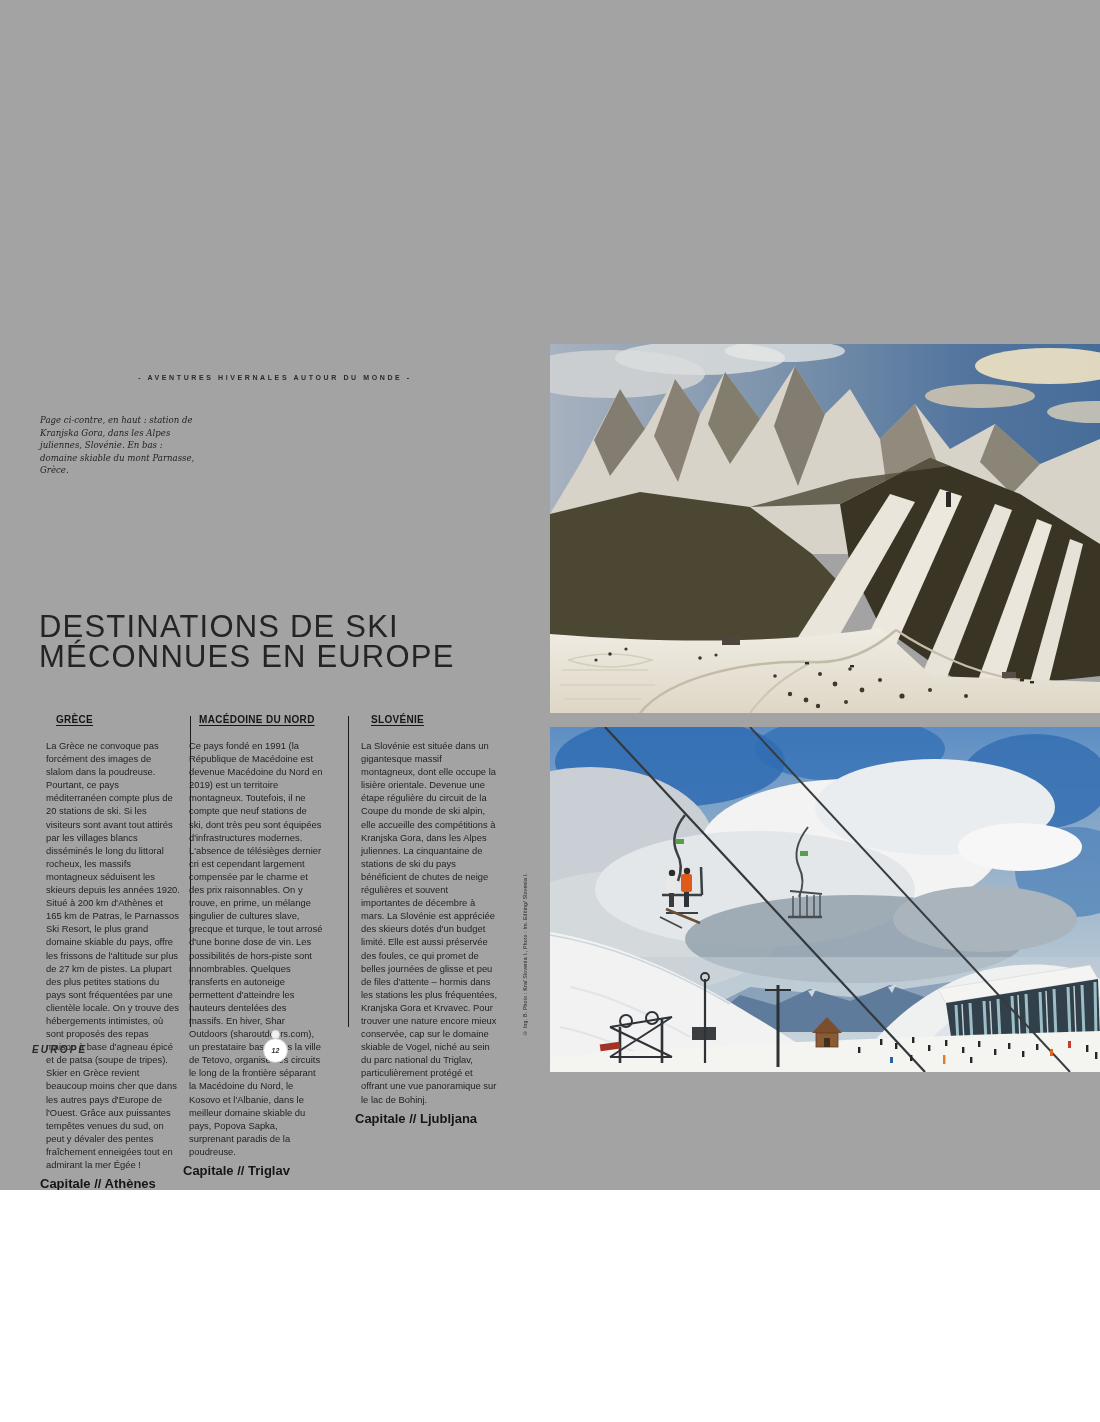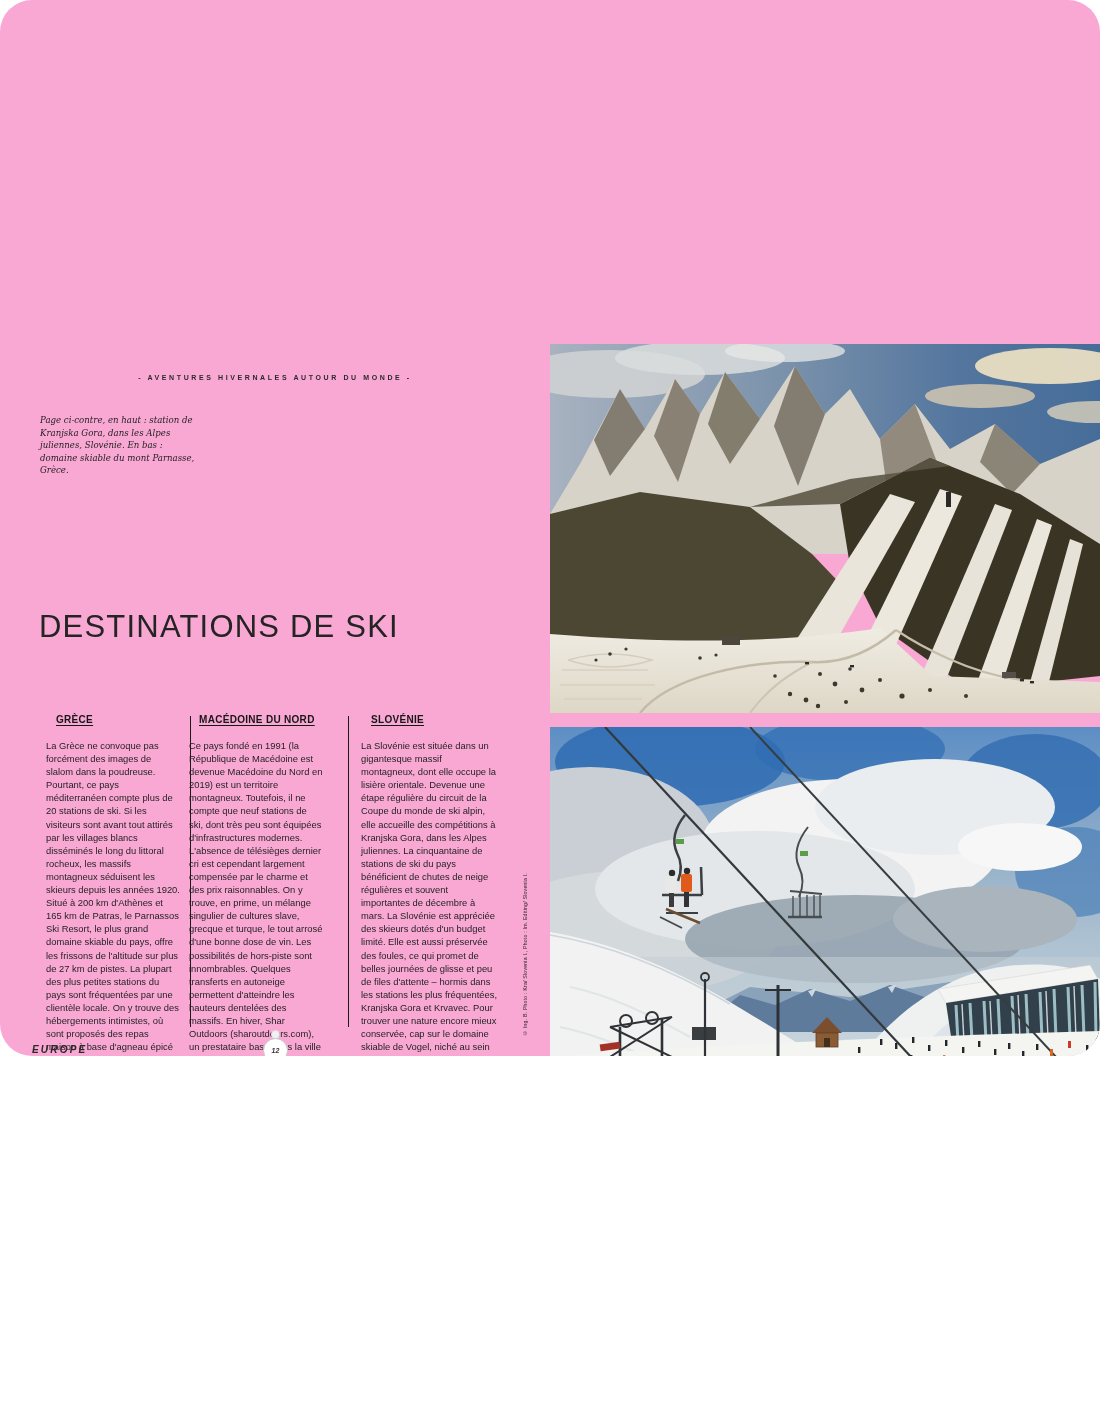--- a/index.html
+++ b/index.html
@@ -1,17 +1,17 @@
 <!DOCTYPE html>
 <html><head>
 <meta charset="utf-8">
 <style>
   html,body{margin:0;padding:0;background:#ffffff;}
-  .canvas{position:relative;width:1100px;height:1056px;background:#f9a8d4;overflow:hidden;
-          font-family:"Liberation Sans", sans-serif;color:#1c1c1c;border-radius:32px;}
+  .canvas{position:relative;width:1100px;height:1190px;background:#a3a3a3;overflow:hidden;
+          font-family:"Liberation Sans", sans-serif;color:#1c1c1c;}
 
   .header-line{position:absolute;left:40px;top:374px;width:470px;text-align:center;
     font-size:7px;font-weight:bold;letter-spacing:2.6px;color:#2a2a2a;}
 
   .caption{position:absolute;left:40px;top:414px;width:158px;
     font-family:"DejaVu Serif", serif;font-style:italic;font-size:8.6px;line-height:12.6px;color:#222;}
 
   .title-block{position:absolute;left:39px;top:612px;width:470px;}
   .title-block h1{margin:0;font-size:31px;line-height:31px;font-weight:800;letter-spacing:1.2px;color:#161616;}
   .title-block h2{margin:0;font-size:31px;line-height:30px;font-weight:400;letter-spacing:1.2px;color:#242424;}
@@ -49,20 +49,21 @@
 <body>
 
 <div class="canvas">
 
   <div class="header-line">- AVENTURES HIVERNALES AUTOUR DU MONDE -</div>
 
   <div class="caption">Page ci-contre, en haut : station de Kranjska Gora, dans les Alpes juliennes, Slovénie. En bas : domaine skiable du mont Parnasse, Grèce.</div>
 
   <div class="title-block">
     <h2>DESTINATIONS DE SKI</h2>
+    <h2>MÉCONNUES EN EUROPE</h2>
   </div>
 
   <div class="col col1">
     <p class="hd">GRÈCE</p>
     <p class="body">La Grèce ne convoque pas forcément des images de slalom dans la poudreuse. Pourtant, ce pays méditerranéen compte plus de 20 stations de ski. Si les visiteurs sont avant tout attirés par les villages blancs disséminés le long du littoral rocheux, les massifs montagneux séduisent les skieurs depuis les années 1920. Situé à 200 km d'Athènes et 165 km de Patras, le Parnassos Ski Resort, le plus grand domaine skiable du pays, offre les frissons de l'altitude sur plus de 27 km de pistes. La plupart des plus petites stations du pays sont fréquentées par une clientèle locale. On y trouve des hébergements intimistes, où sont proposés des repas maison à base d'agneau épicé et de patsa (soupe de tripes). Skier en Grèce revient beaucoup moins cher que dans les autres pays d'Europe de l'Ouest. Grâce aux puissantes tempêtes venues du sud, on peut y dévaler des pentes fraîchement enneigées tout en admirant la mer Égée !</p>
     <p class="capital">Capitale // Athènes</p>
   </div>
 
   <div class="col col2">
     <p class="hd">MACÉDOINE DU NORD</p>

